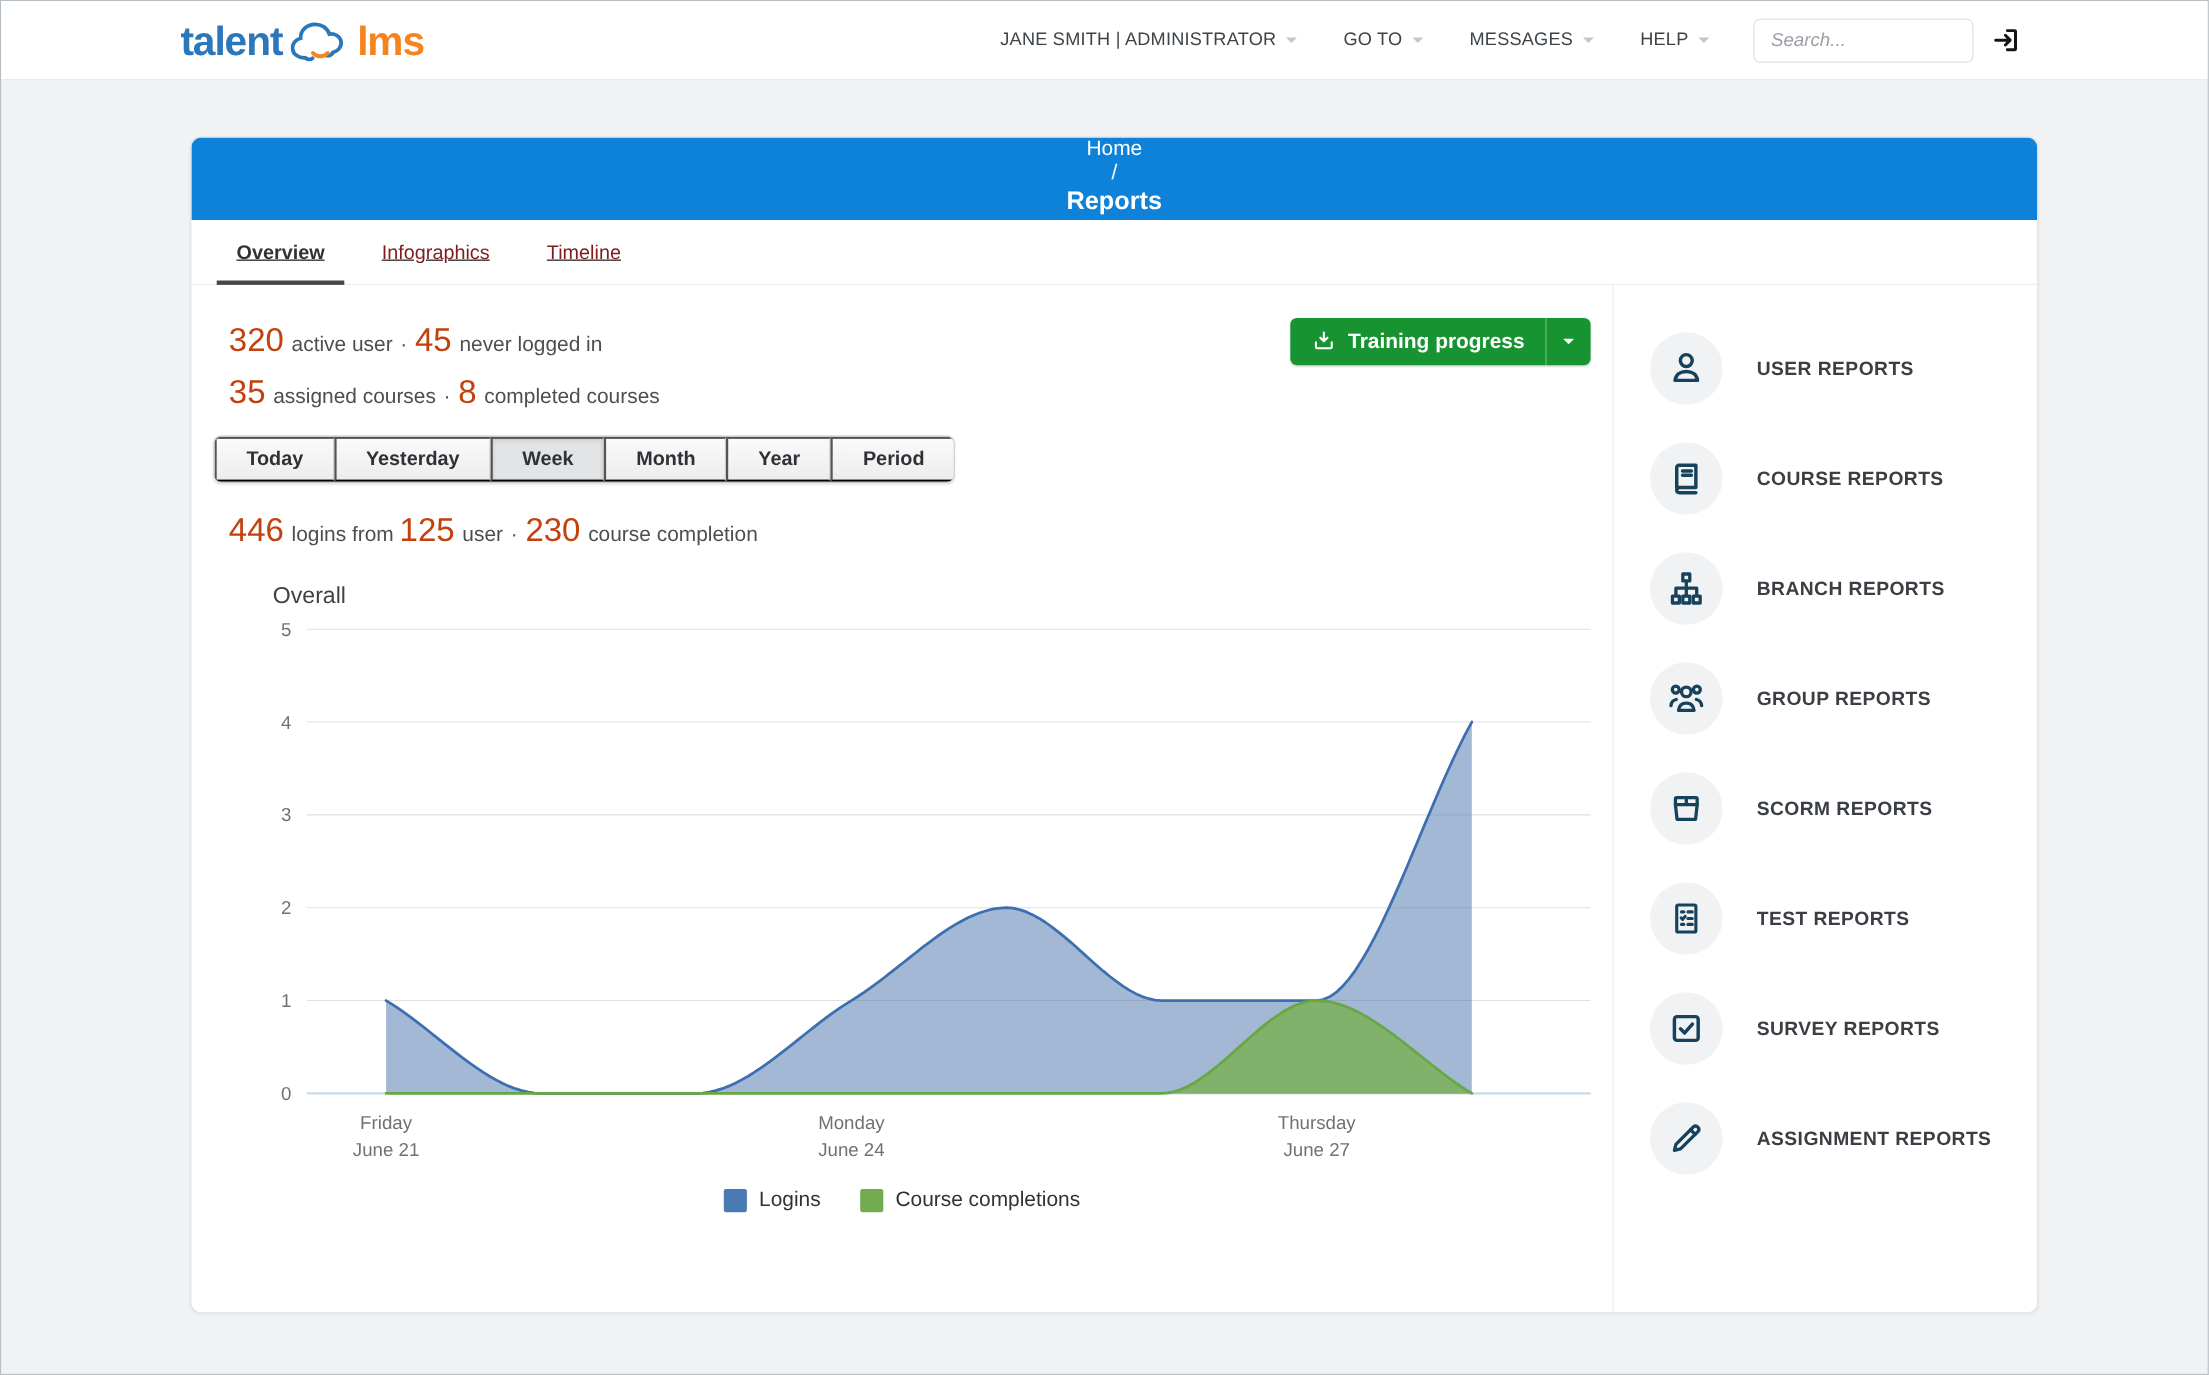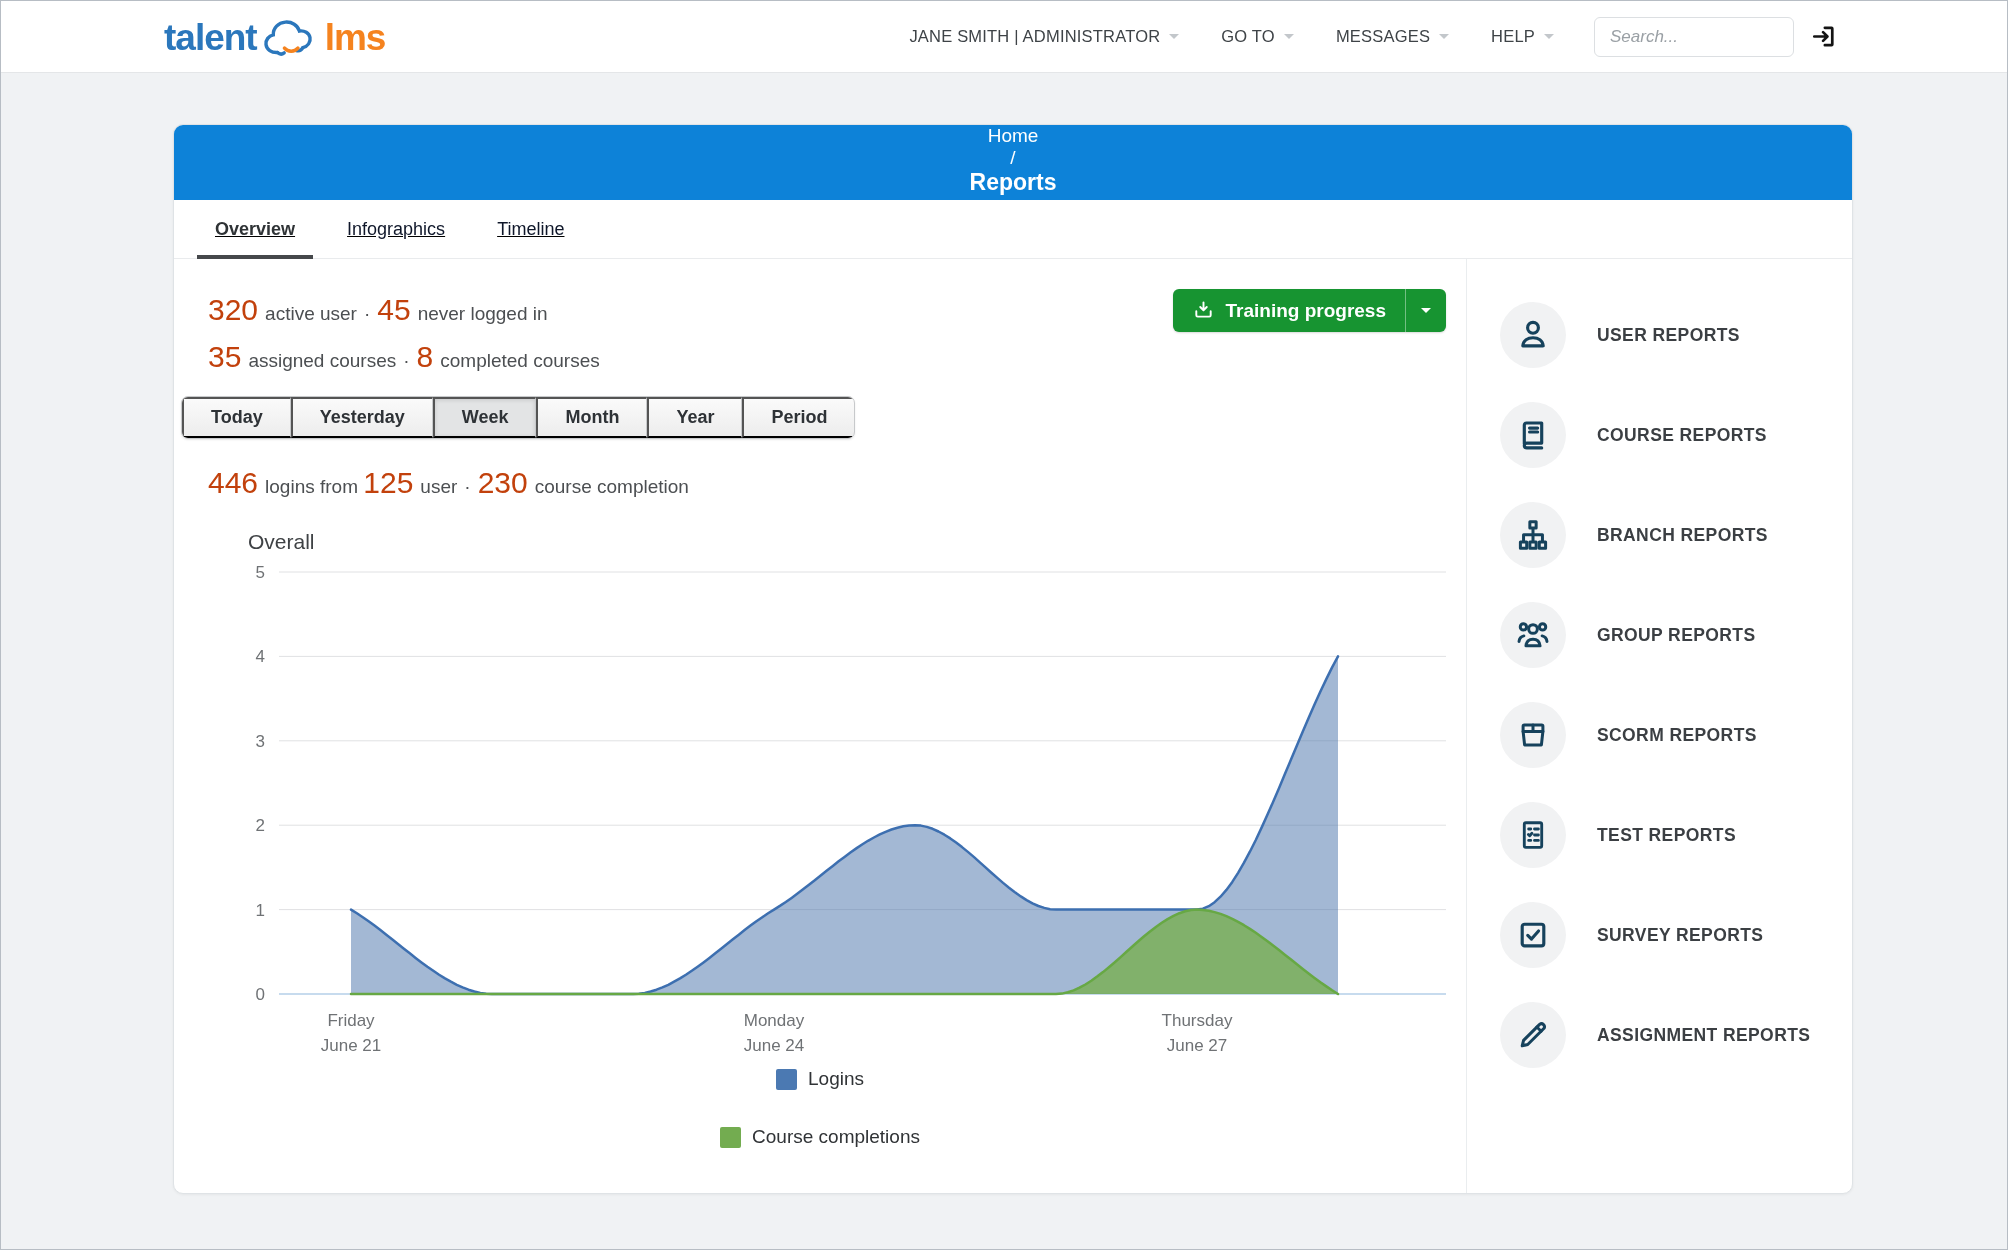--- a/index.html
+++ b/index.html
@@ -47,21 +47,21 @@
     height: 75px; background: #0d82d8; color: #fff;
     display: flex; align-items: center; padding: 0 34px; flex-direction: column;
   }
   .crumb-home { font-size: 19px; color: #fff; text-decoration: none; cursor: pointer; }
   .crumb-sep  { font-size: 19px; margin: 0 9px; }
   .crumb-cur  { font-size: 23px; font-weight: 700; }
 
   .tabs { height: 59px; border-bottom: 1px solid #e9ebed; display: flex; padding-left: 23px; text-decoration: underline; }
   .tab {
     position: relative; display: flex; align-items: center; padding: 0 18px;
-    margin-right: 16px; font-size: 18px; color: #0f172a; cursor: pointer;
+    margin-right: 16px; font-size: 18px; color: #7f1d1d; cursor: pointer;
   }
   .tab.active { font-weight: 700; color: #2f3336; }
   .tab.active::after {
     content: ""; position: absolute; left: 0; right: 0; bottom: -1px;
     height: 4px; background: #45484b;
   }
 
   .content-row { display: flex; height: 935px; }
   .main-col { flex: 1; position: relative; }
   .sidebar { width: 386px; border-left: 1px solid #eaedef; padding-top: 26px; }
@@ -77,40 +77,40 @@
     background: #179431; border-radius: 6px; display: flex; align-items: stretch;
     color: #ffffff; cursor: pointer; box-shadow: 0 1px 2px rgba(0,0,0,.15);
   }
   .tp-main { display: flex; align-items: center; gap: 11px; padding: 0 19px; font-size: 19px; font-weight: 700; }
   .tp-main svg { width: 23px; height: 23px; }
   .tp-split { width: 41px; border-left: 1px solid rgba(255,255,255,.4); display: flex; align-items: center; justify-content: center; }
   .tp-split .caret-down { border-top-color: #fff; margin: 5px 0 0 0; }
 
   
   .segmented {
-    display: inline-flex; margin: 9px 0 0 7px; border: 1px solid #c7c9cb;
+    display: inline-flex; margin: 9px 0 0 20px; border: 1px solid #c7c9cb;
     border-radius: 7px; overflow: hidden; background: linear-gradient(#fbfbfb, #ececec);
     box-shadow: 0 1px 2px rgba(0,0,0,.1);
   }
   .seg-btn {
     padding: 0 27px; height: 41px; display: flex; align-items: center;
     font-size: 18px; font-weight: 700; color: #2e3236; cursor: pointer;
     border-right: 1px solid #c7c9cb; background: transparent;
     font-family: "Liberation Sans", sans-serif;
   }
   .seg-btn:last-child { border-right: none; }
   .seg-btn.active { background: #e3e4e5; box-shadow: inset 0 1px 4px rgba(0,0,0,.13); }
 
   .line3 { margin: 27px 0 0 34px; }
 
   
   .chart-title { margin: 30px 0 0 74px; font-size: 21px; color: #3f4245; }
   #overall-chart { display: block; margin: 4px 0 0 57px; }
   #overall-chart text { font-family: "Liberation Sans", sans-serif; }
-  .legend { display: flex; justify-content: center; align-items: center; gap: 36px; margin-top: 10px; flex-direction: column; }
+  .legend { display: flex; justify-content: center; align-items: center; gap: 36px; margin-top: 22px; }
   .legend-item { display: flex; align-items: center; font-size: 19px; color: #303336; }
   .swatch { width: 21px; height: 21px; border-radius: 2px; margin-right: 11px; display: inline-block; }
 
   
   .side-item { height: 100px; display: flex; align-items: center; padding-left: 33px; gap: 31px; cursor: pointer; }
   .icon-circle {
     width: 66px; height: 66px; border-radius: 50%; background: #f1f2f3; flex: none;
     display: flex; align-items: center; justify-content: center;
   }
   .icon-circle svg { width: 36px; height: 36px; }

